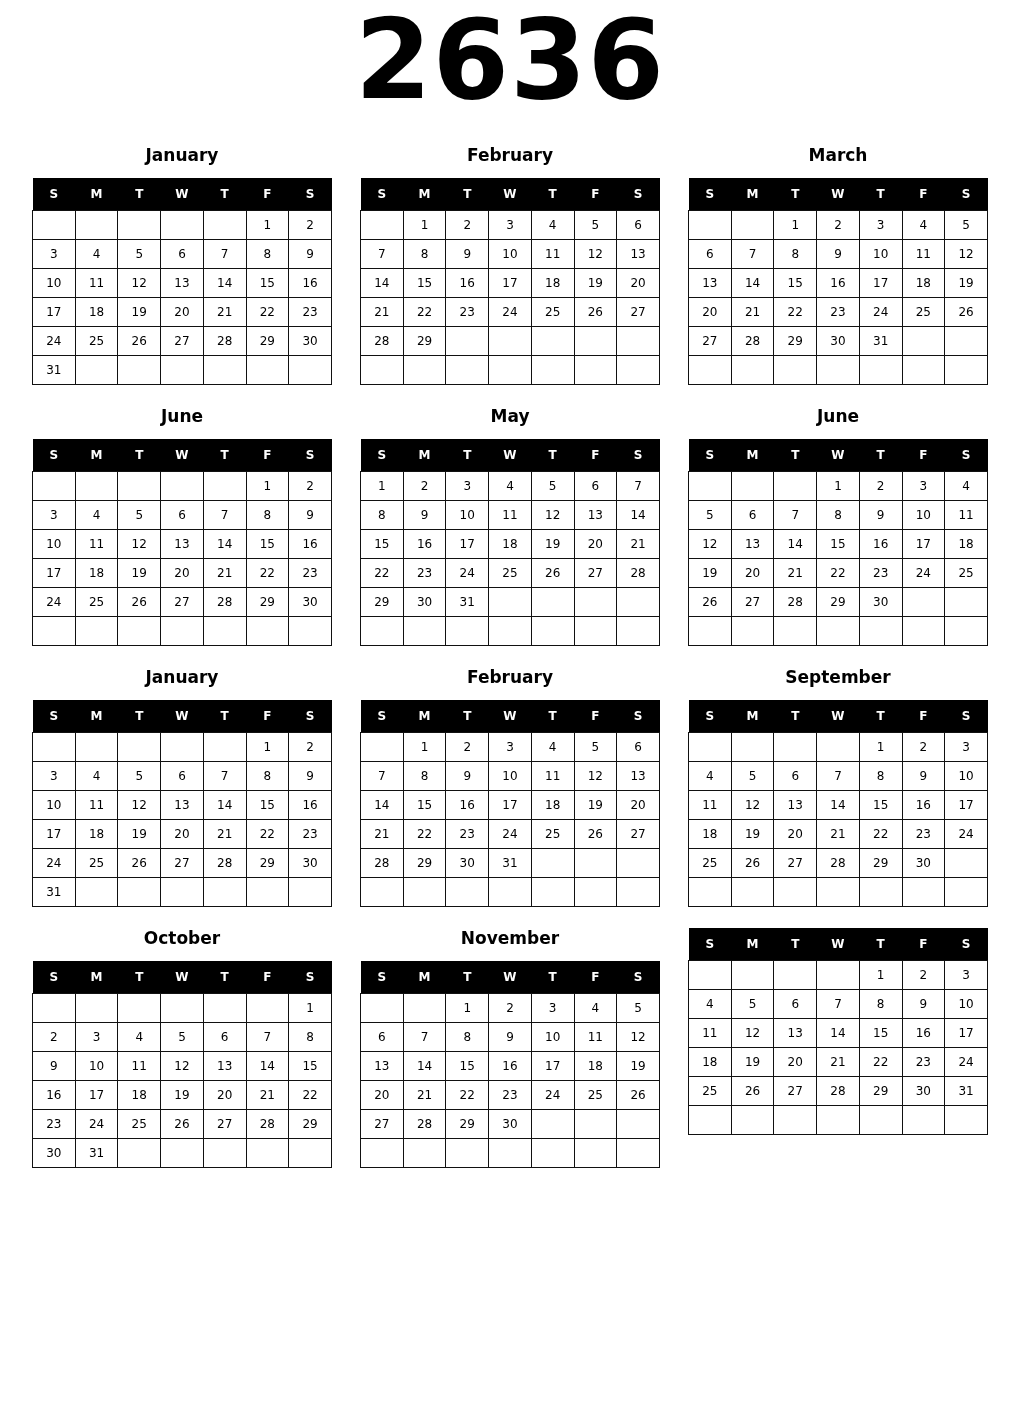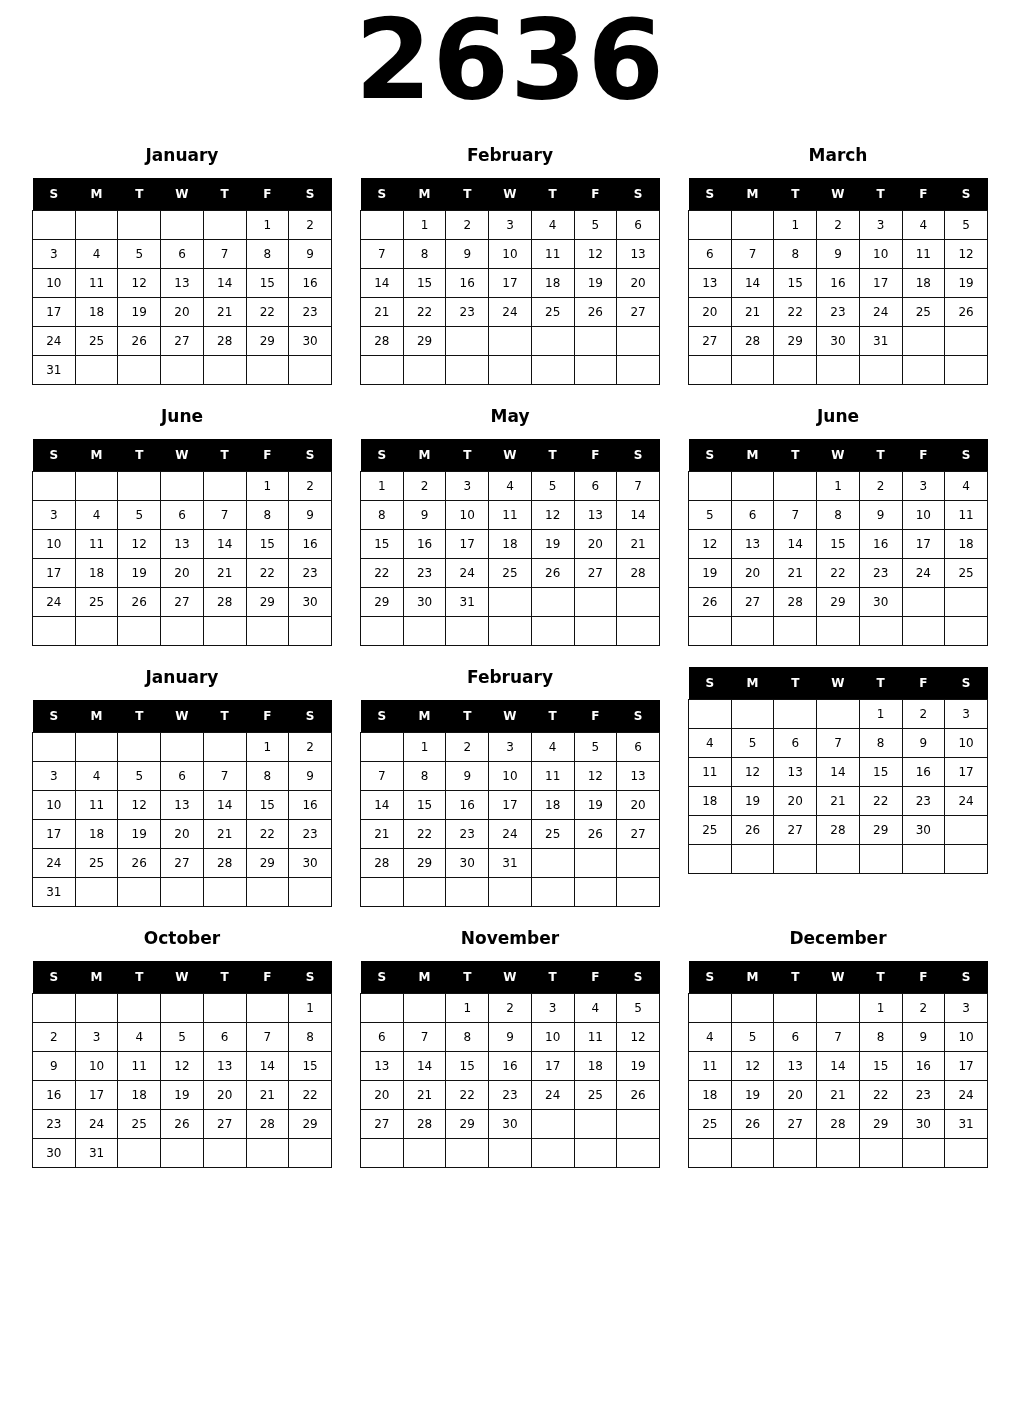--- a/index.html
+++ b/index.html
@@ -659,20 +659,21 @@
               <td class="empty"></td>
               <td class="empty"></td>
               <td class="empty"></td>
               <td class="empty"></td>
               <td class="empty"></td>
             </tr>
           </tbody>
         </table>
       </div>
       <div class="month">
+        <div class="month-name">September</div>
         <table class="cal">
           <thead>
             <tr>
               <th>S</th>
               <th>M</th>
               <th>T</th>
               <th>W</th>
               <th>T</th>
               <th>F</th>
               <th>S</th>
@@ -874,21 +875,20 @@
               <td class="empty"></td>
               <td class="empty"></td>
               <td class="empty"></td>
               <td class="empty"></td>
               <td class="empty"></td>
             </tr>
           </tbody>
         </table>
       </div>
       <div class="month">
-        <div class="month-name">December</div>
         <table class="cal">
           <thead>
             <tr>
               <th>S</th>
               <th>M</th>
               <th>T</th>
               <th>W</th>
               <th>T</th>
               <th>F</th>
               <th>S</th>

